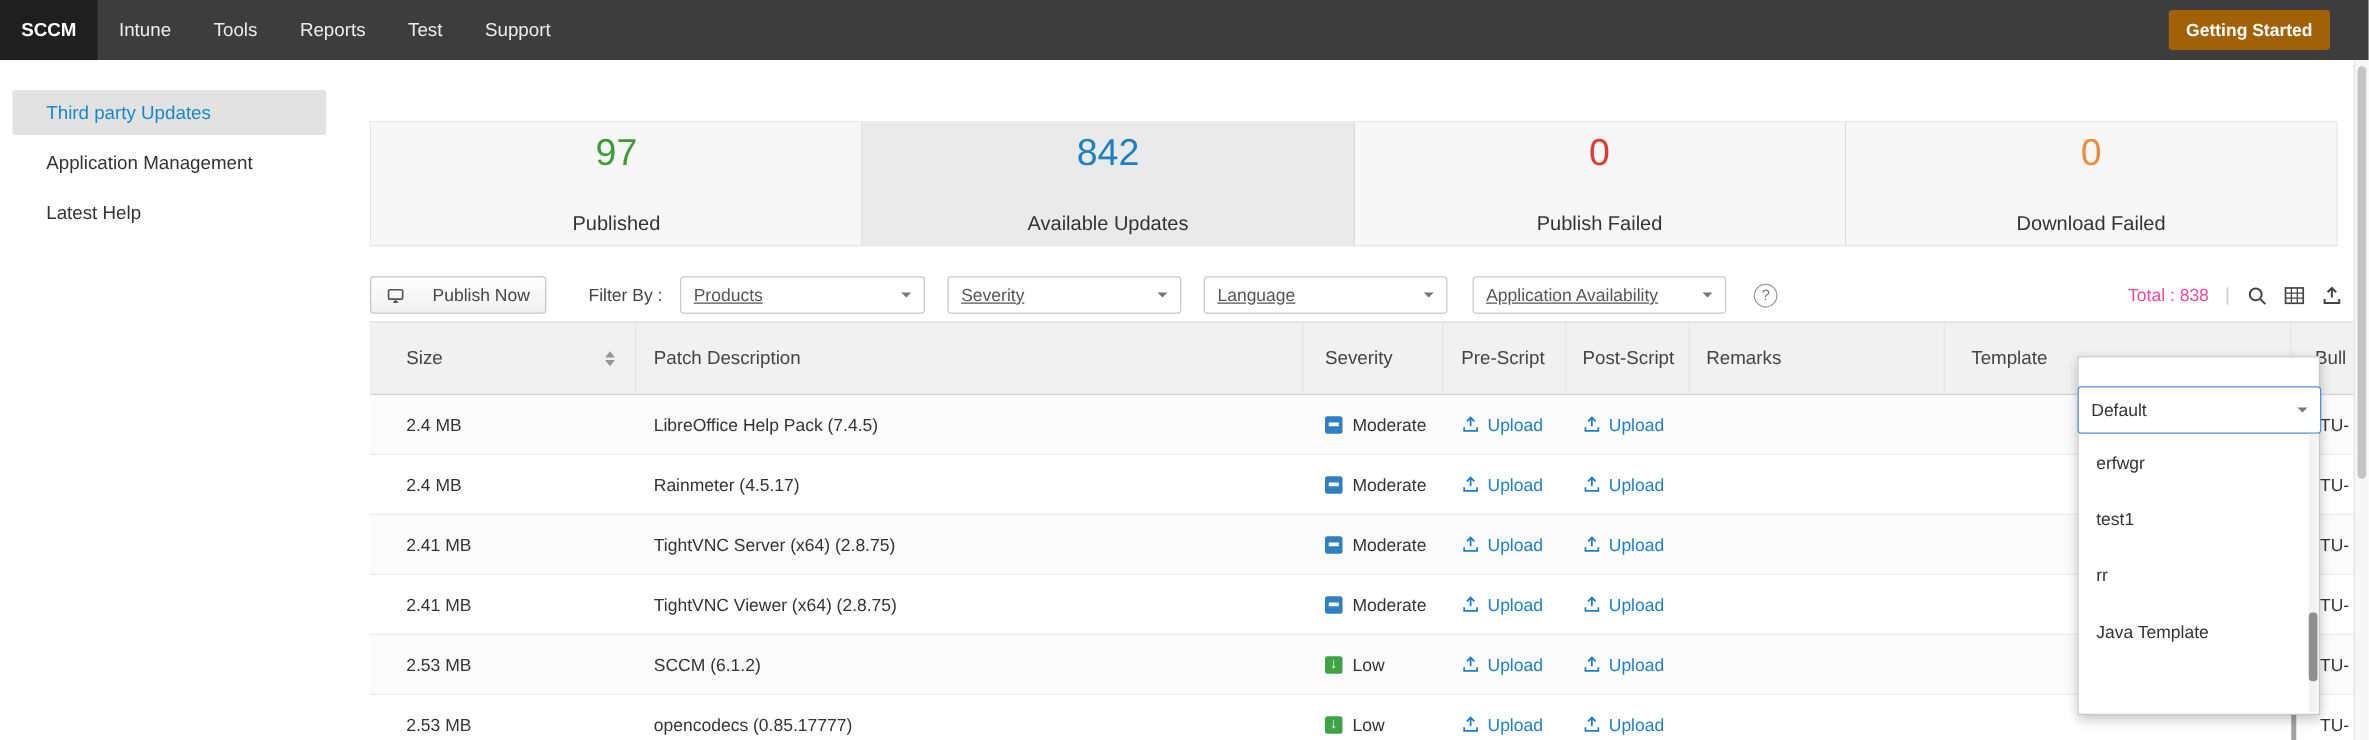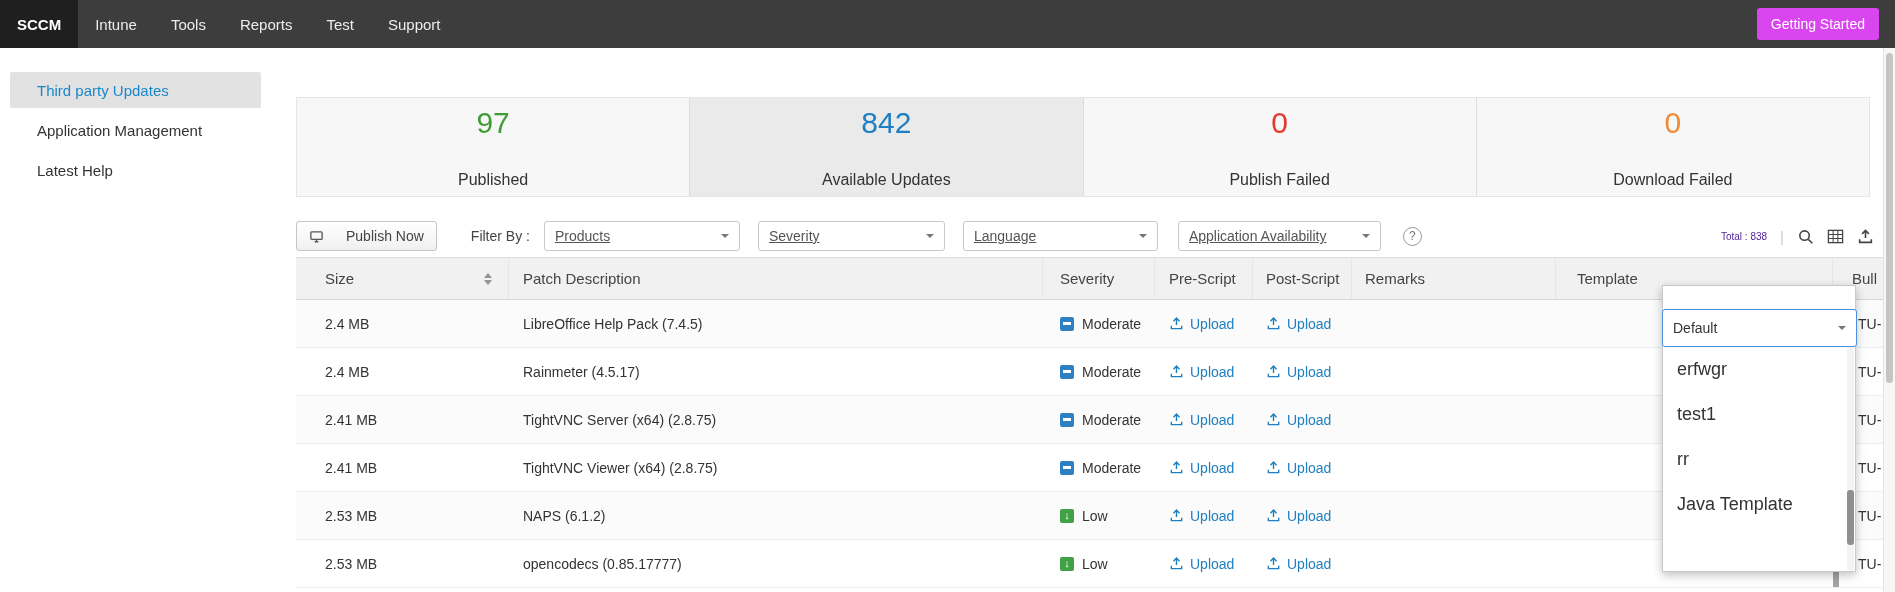--- a/index.html
+++ b/index.html
@@ -4,21 +4,21 @@
 <style>
   * { margin:0; padding:0; box-sizing:border-box; }
   body { font-family:"Liberation Sans", sans-serif; background:#fff; }
   .app { position:relative; width:1895px; height:592px; background:#fff; overflow:hidden; }
 
   
   .navbar { position:absolute; top:0; left:0; right:0; height:48px; background:#3d3d3d; display:flex; align-items:stretch; z-index:40; }
   .nav-item { color:#ededed; font-size:15px; padding:0 17px; display:flex; align-items:center; cursor:pointer; }
   .nav-item.active { background:#1f1f1f; font-weight:bold; color:#fff; }
   .nav-spacer { flex:1; }
-  .btn-getting-started { align-self:center; margin-right:16px; background:#d946ef; color:#fff; font-size:14px; padding:8px 14px; border-radius:3px; border:none; cursor:pointer; }
+  .btn-getting-started { align-self:center; margin-right:31px; background:#a16207; color:#fff; font-size:14px; padding:8px 14px; border-radius:3px; border:none; cursor:pointer;font-weight:bold; }
 
   
   .sidebar { position:absolute; top:48px; left:0; width:275px; bottom:0; background:#fff; padding-top:24px; }
   .side-item { height:36px; display:flex; align-items:center; padding-left:27px; font-size:15px; color:#333; cursor:pointer; margin:0 14px 4px 10px; border-radius:2px; }
   .side-item.selected { background:#e2e2e2; color:#1a87c9; }
 
   
   .stats { position:absolute; left:296px; top:97px; width:1574px; height:100px; display:flex; border:1px solid #e5e5e5; }
   .stat-card { flex:1; background:#f7f7f7; border-right:1px solid #ddd; display:flex; flex-direction:column; align-items:center; justify-content:center; gap:7px; cursor:pointer; }
   .stat-card:last-child { border-right:none; }
@@ -31,60 +31,60 @@
   .btn-publish { display:flex; align-items:center; gap:22px; height:30px; padding:0 12px; border:1px solid #c5c5c5; border-radius:3px; background:linear-gradient(#fff,#f0f0f0); font-size:14px; color:#444; cursor:pointer; }
   .filter-label { margin-left:34px; font-size:14px; color:#444;text-align:right; }
   .dd { height:30px; border:1px solid #c9c9c9; border-radius:3px; background:#fff; display:flex; align-items:center; justify-content:space-between; padding:0 10px; font-size:14px; color:#555; cursor:pointer;text-decoration:underline; }
   .dd-products { width:196px; margin-left:14px; }
   .dd-severity { width:187px; margin-left:18px; }
   .dd-language { width:195px; margin-left:18px; }
   .dd-appavail { width:203px; margin-left:20px; }
   .caret { width:0; height:0; border:4px solid transparent; border-top-color:#777; margin-top:4px; }
   .help { margin-left:22px; width:19px; height:19px; border-radius:50%; border:1px solid #9a9a9a; color:#777; font-size:12px; display:flex; align-items:center; justify-content:center; cursor:pointer; }
   .toolbar-right { margin-left:auto; display:flex; align-items:center; gap:13px; }
-  .total { font-size:10px; color:#4c1d95; }
+  .total { font-size:14px; color:#ec4899; }
   .sep { color:#ccc; font-size:15px; }
   .tool-icon { color:#444; display:flex; align-items:center; cursor:pointer; }
 
   
   .table { position:absolute; left:296px; top:257px; width:1587px; bottom:0; font-size:14px; color:#333; overflow:hidden; }
-  .thead { display:flex; height:43px; background:#f1f1f1; border-top:1px solid #dcdcdc; border-bottom:1px solid #d4d4d4; color:#444; font-size:15px; }
+  .thead { display:flex; height:59px; background:#f1f1f1; border-top:1px solid #dcdcdc; border-bottom:1px solid #d4d4d4; color:#444; font-size:15px; }
   .th { display:flex; align-items:center; padding:0 12px; border-right:1px solid #e6e6e6; overflow:hidden; white-space:nowrap; }
   .th:last-child { border-right:none; }
   .tr { display:flex; height:48px; border-bottom:1px solid #ededed; background:#fff; }
   .tr:nth-child(odd) { background:#fbfbfb; }
   .td { display:flex; align-items:center; padding:0 12px; height:100%; overflow:hidden; white-space:nowrap; }
   .col-size { width:213px; padding-left:29px; }
   .th.col-size { justify-content:space-between; }
   .col-desc { width:534px; padding-left:14px; }
   .col-sev { width:112px; padding-left:17px; gap:8px; }
   .col-pre { width:98px; padding-left:14px; }
   .col-post { width:99px; padding-left:13px; }
   .col-remarks { width:204px; padding-left:13px; }
   .col-template { width:277px; padding-left:21px; }
   .col-bull { width:50px; padding-left:19px; }
-  .tr .col-bull { border-left:6px solid #a3a3a3; }
+  .tr .col-bull { border-left:4px solid #a3a3a3; }
 
   .sort { display:flex; flex-direction:column; margin-right:4px; cursor:pointer; }
   .s-up { width:0; height:0; border:4px solid transparent; border-bottom:5px solid #949494; margin-bottom:2px; }
   .s-down { width:0; height:0; border:4px solid transparent; border-top:5px solid #949494; }
 
   .sev-box { width:14px; height:14px; border-radius:2px; display:inline-flex; align-items:center; justify-content:center; color:#fff; flex:none; }
   [data-sev="Moderate"] .sev-box { background:#2f80c3; }
   [data-sev="Moderate"] .sev-box::before { content:""; width:8px; height:3px; background:#fff; }
   [data-sev="Low"] .sev-box { background:#3fa345; }
   [data-sev="Low"] .sev-box::before { content:"↓"; font-size:11px; font-weight:bold; line-height:1; }
 
   .upload { display:inline-flex; align-items:center; gap:6px; color:#1e7fc2; text-decoration:none; cursor:pointer; }
 
   
   .ovl-panel { position:absolute; left:1662px; top:285px; width:194px; height:287px; background:#fff; border:1px solid #c9c9c9; box-shadow:0 3px 9px rgba(0,0,0,.25); z-index:20; }
   .ovl-select { position:absolute; left:-1px; top:23px; width:195px; height:38px; border:1px solid #4a90d9; border-radius:3px; background:#fff; display:flex; align-items:center; justify-content:space-between; padding:0 10px; font-size:14px; color:#333; cursor:pointer; }
   .ovl-list { position:absolute; left:0; top:61px; right:0; bottom:0; }
-  .ovl-item { height:45px; display:flex; align-items:center; padding:0 14px; font-size:18px; color:#333; cursor:pointer; }
+  .ovl-item { height:45px; display:flex; align-items:center; padding:0 14px; font-size:14px; color:#333; cursor:pointer; }
   .ovl-item.highlighted { border:4px solid #e4155b; }
   .ovl-scroll { position:absolute; right:1px; top:61px; bottom:1px; width:7px; background:#f3f3f3; }
   .ovl-thumb { position:absolute; left:0; width:7px; top:143px; height:55px; background:#8f8f8f; border-radius:3px; cursor:pointer; }
 
   
   .page-scrollbar { position:absolute; right:0; top:48px; width:12px; bottom:0; background:#f7f7f7; border-left:1px solid #e3e3e3; z-index:45; }
   .page-thumb { position:absolute; left:2px; right:2px; top:5px; height:330px; background:#c5c5c5; border-radius:4px; cursor:pointer; }
 
   svg { display:block; }
 </style>
@@ -314,21 +314,21 @@
               <span>Upload</span>
             </a>
         </div>
         <div class="td col-remarks"></div>
         <div class="td col-template"></div>
         <div class="td col-bull">TU-</div>
       </div>
 
       <div class="tr">
         <div class="td col-size">2.53 MB</div>
-        <div class="td col-desc">NAPS (6.1.2)</div>
+        <div class="td col-desc">SCCM (6.1.2)</div>
         <div class="td col-sev" data-sev="Low">
           <span class="sev-box"></span>
           <span>Low</span>
         </div>
         <div class="td col-pre">
           <a class="upload">
               <svg viewBox="0 0 16 16" width="15" height="15">
                 <path d="M8 9.5 V2.5 M4.8 5.5 L8 2.2 L11.2 5.5" fill="none" stroke="currentColor" stroke-width="1.5"></path>
                 <path d="M2.5 10.5 V13.5 H13.5 V10.5" fill="none" stroke="currentColor" stroke-width="1.5"></path>
               </svg>

